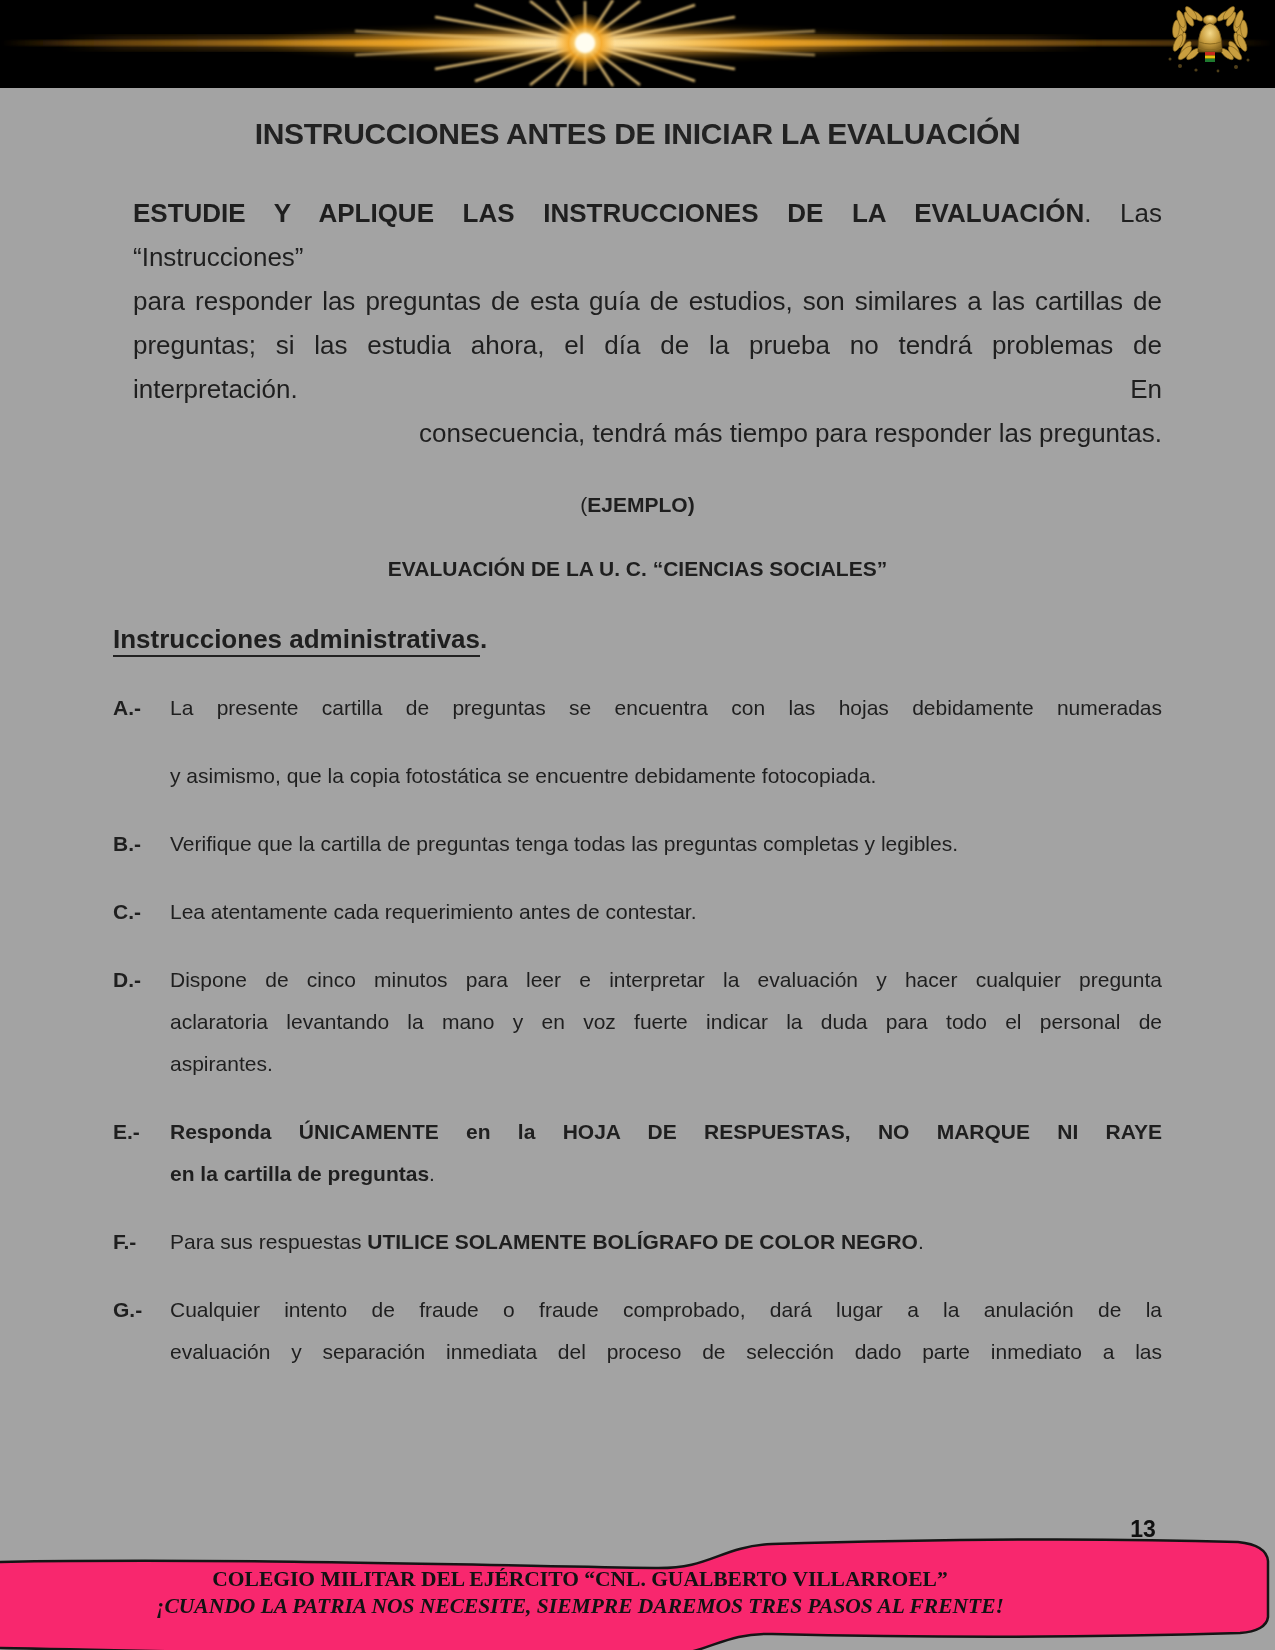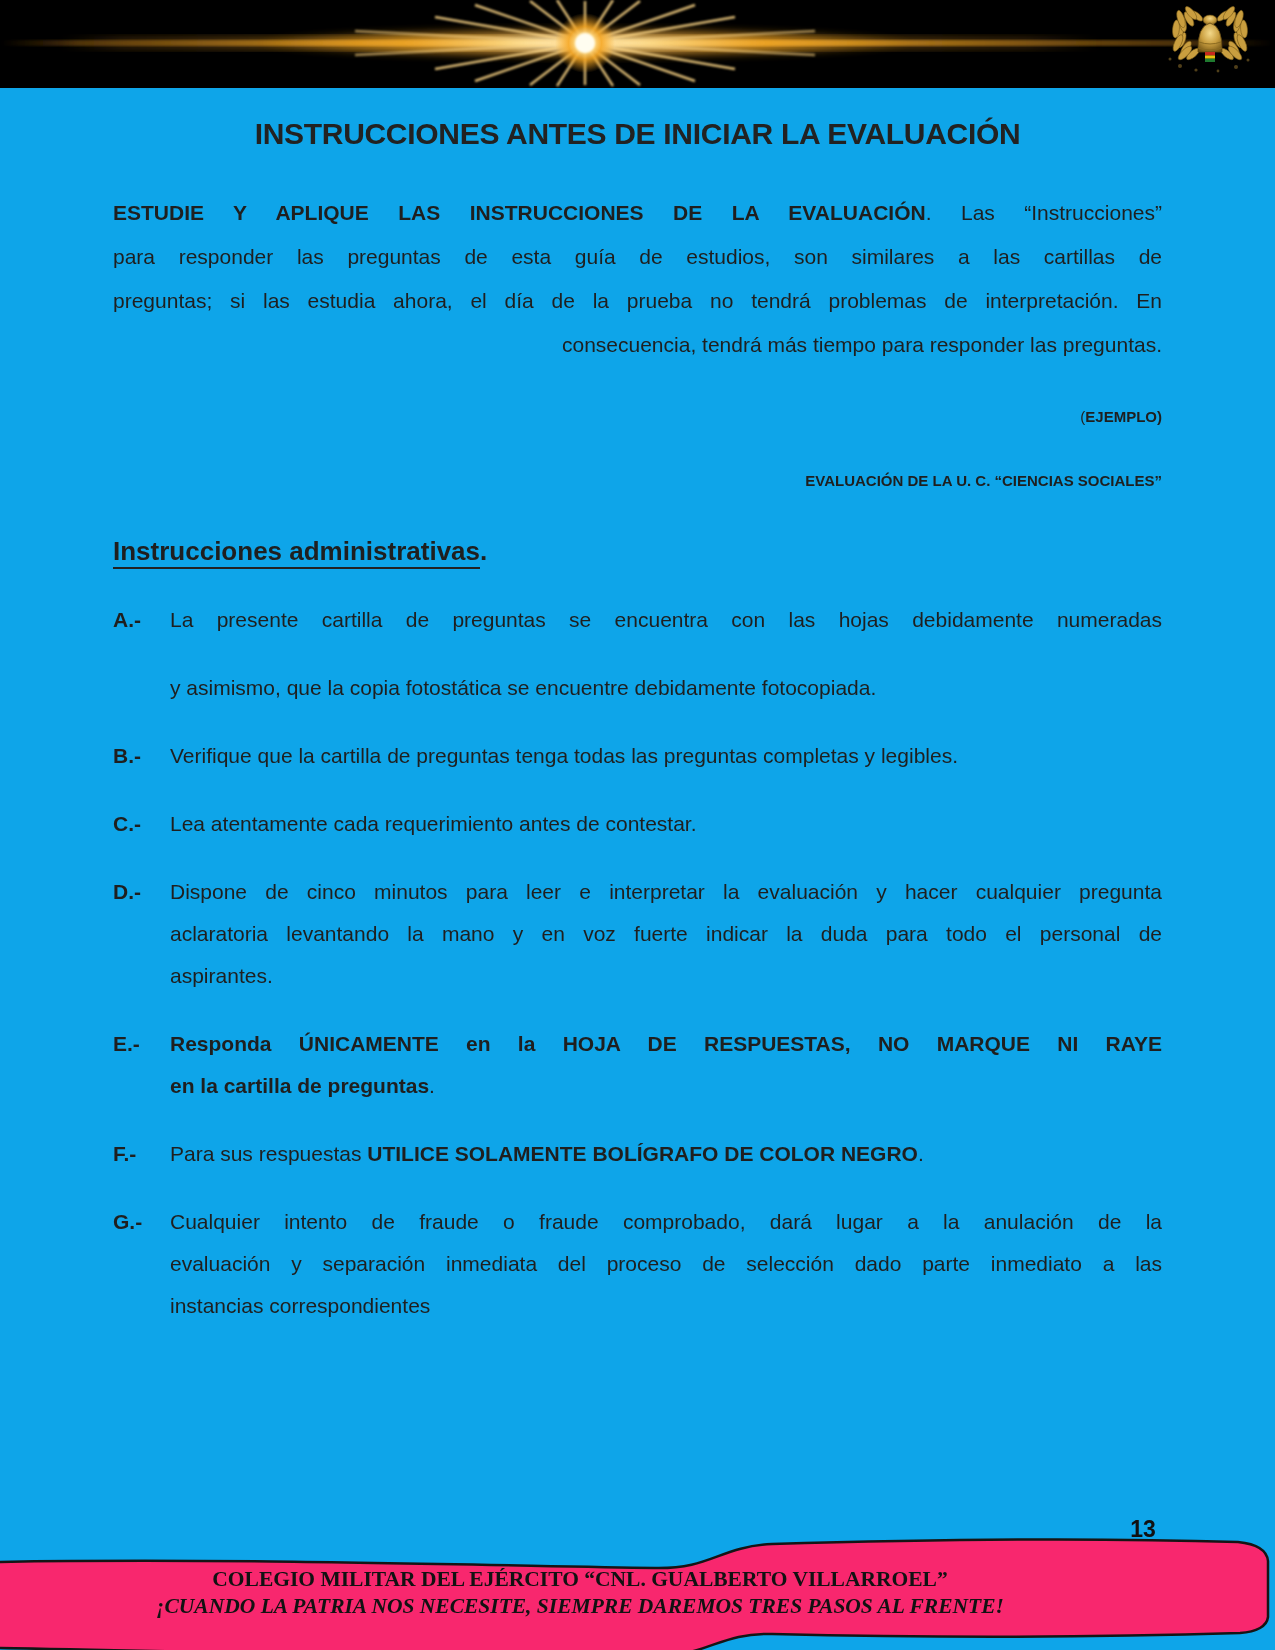--- a/index.html
+++ b/index.html
@@ -1,37 +1,37 @@
 <!DOCTYPE html>
 <html><head>
 <meta charset="utf-8">
 <style>
   * { margin:0; padding:0; box-sizing:border-box; }
   html,body { background:#ffffff; }
   .page {
     position:relative; width:1275px; height:1650px;
-    background:#0ea5e9; overflow:hidden;
+    background:#a3a3a3; overflow:hidden;
     font-family:"Liberation Sans", sans-serif;
     color:#1f1f1f;
   }
   
   .band { position:absolute; top:0; left:0; width:1275px; height:88px; background:#000; }
   .band svg { display:block; }
   
   .content { position:absolute; top:88px; left:113px; width:1049px; }
   .doc-title {
     margin-top:24px; text-align:center;
     font-size:30px; font-weight:bold; line-height:44px;
     letter-spacing:-0.3px; color:#222;
   }
-  .intro { margin-top:35px; font-size:21px; line-height:44px; }
+  .intro { margin-top:35px; font-size:26px; line-height:44px;margin-left:20px; }
   .ln { line-height:44px;text-align:right; }
   .jl { text-align:justify; text-align-last:justify; }
   .b  { font-weight:bold; }
-  .center-line { text-align:right; font-size:15px; line-height:44px; }
+  .center-line { text-align:center; font-size:21px; line-height:44px; }
   .ejemplo   { margin-top:28px; }
   .subject   { margin-top:20px; font-weight:bold; }
   .admin-heading { margin-top:26px; font-size:26px; line-height:44px; font-weight:bold; }
   .admin-heading .ul { border-bottom:2.5px solid #222; padding-bottom:1px; }
   
   .list { margin-top:16px; font-size:21px; }
   .unit { position:relative; padding-left:57px; line-height:42px; margin-top:26px; }
   .ilabel { position:absolute; left:0; top:0; font-weight:bold; line-height:42px; }
   .iline { line-height:42px; }
   .boldunit { font-weight:bold; }
@@ -213,21 +213,20 @@
 
       <div class="unit">
         <span class="ilabel">F.-</span>
         <div class="iline"><span>Para sus respuestas </span><span class="b">UTILICE SOLAMENTE BOLÍGRAFO DE COLOR NEGRO</span><span>.</span></div>
       </div>
 
       <div class="unit">
         <span class="ilabel">G.-</span>
         <div class="iline jl">Cualquier intento de fraude o fraude comprobado, dará lugar a la anulación de la</div>
         <div class="iline jl">evaluación y separación inmediata del proceso de selección dado parte inmediato a las</div>
-        <div class="iline">instancias correspondientes</div>
       </div>
 
     </div>
   </div>
 
   <div class="page-number">13</div>
 
   <svg class="ribbon" viewBox="0 0 1275 125">
     <path d="M -6,37
              C 230,33 470,40 655,43

